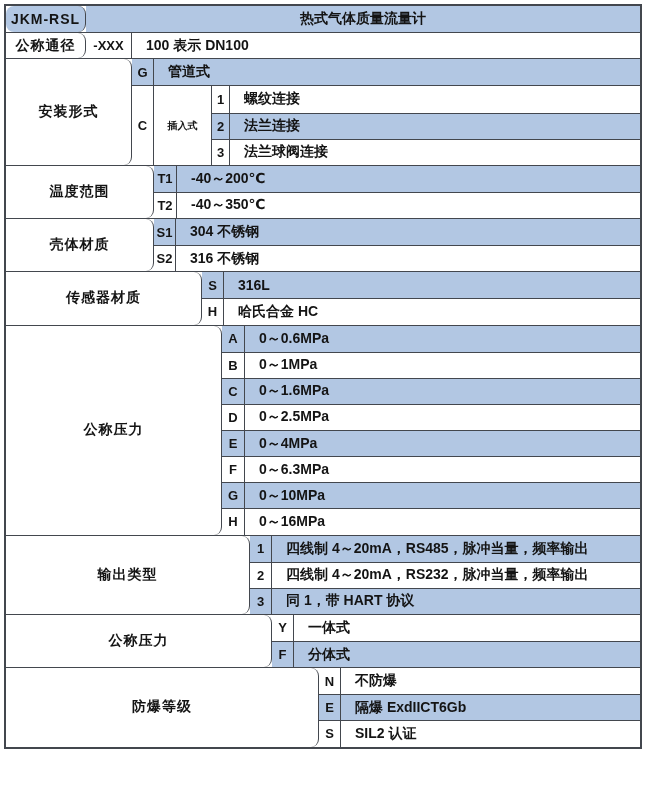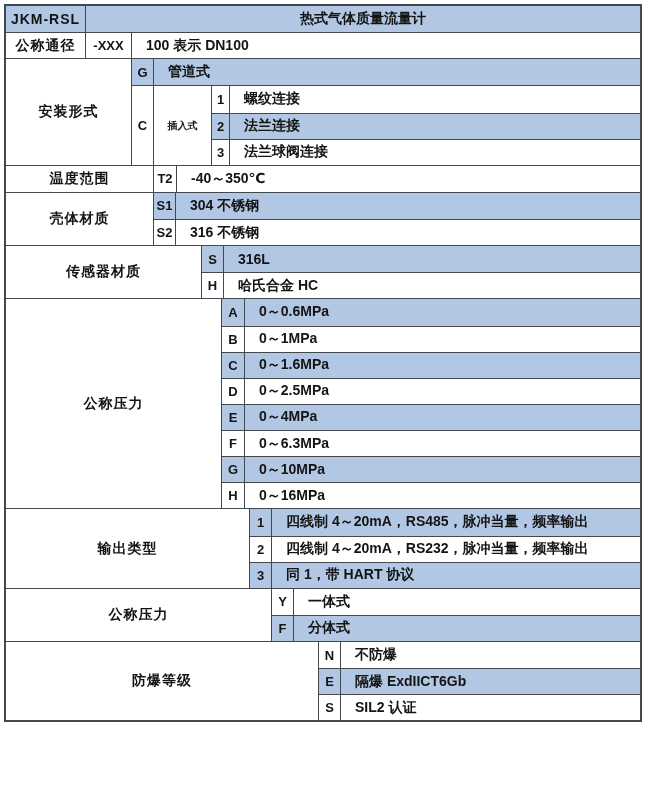--- a/index.html
+++ b/index.html
@@ -15,21 +15,21 @@
     position:absolute;left:4px;top:4px;width:638px;
     border:2px solid var(--bc);
     background:#ffffff;
     box-sizing:border-box;
     display:flex;flex-direction:column;
   }
   .sec{display:flex;}
   .sec + .sec{border-top:1px solid var(--bc);}
   .single{height:var(--rh);box-sizing:border-box;}
   .cell{display:flex;align-items:center;box-sizing:border-box;min-width:0;}
-  .lbl{justify-content:center;border-right:1px solid var(--bc);flex:none;font-size:14px;letter-spacing:1px;}
+  .lbl{justify-content:center;border-right:1px solid var(--bc);flex:none;font-size:14px;letter-spacing:1px;border-radius:8px;}
   .code{justify-content:center;border-right:1px solid var(--bc);flex:none;font-size:13px;}
   .val{flex:1;padding-left:14px;font-size:14px;white-space:nowrap;}
   .center{justify-content:center;padding-left:0;}
   .opts{flex:1;display:flex;flex-direction:column;min-width:0;}
   .opt{display:flex;height:var(--rh);box-sizing:border-box;}
   .opt + .opt, .opt + .grp{border-top:1px solid var(--bc);}
   .grp{display:flex;}
   .b{background:var(--stripe);}
 </style>
 </head>
@@ -72,20 +72,24 @@
             <div class="cell val">法兰球阀连接</div>
           </div>
         </div>
       </div>
     </div>
   </div>
 
   <div class="sec">
     <div class="cell lbl" style="width:148px">温度范围</div>
     <div class="opts">
+      <div class="opt b">
+        <div class="cell code" style="width:23px">T1</div>
+        <div class="cell val">-40～200℃</div>
+      </div>
       <div class="opt">
         <div class="cell code" style="width:23px">T2</div>
         <div class="cell val">-40～350℃</div>
       </div>
     </div>
   </div>
 
   <div class="sec">
     <div class="cell lbl" style="width:148px">壳体材质</div>
     <div class="opts">

